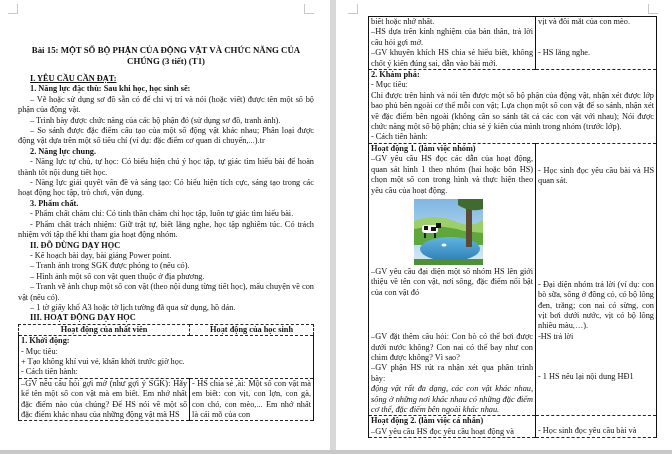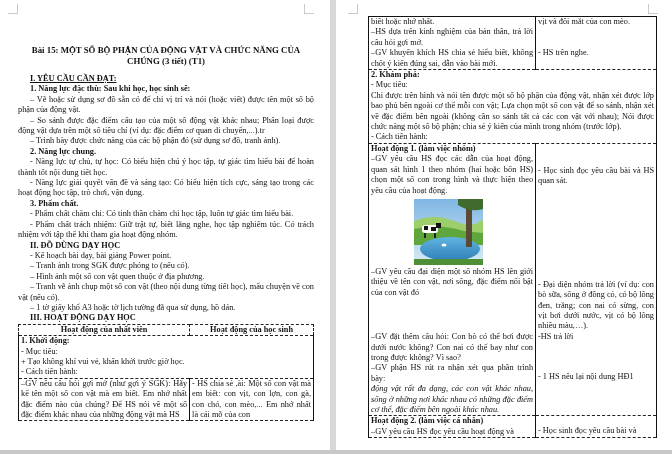--- a/index.html
+++ b/index.html
@@ -40,22 +40,22 @@
 
 <div class="page" id="page-left">
   <span class="crop tl" style="left:8px;top:4px;"></span>
   <span class="crop tr" style="left:304px;top:4px;"></span>
   <div class="content">
     <div class="title">Bài 15: MỘT SỐ BỘ PHẬN CỦA ĐỘNG VẬT  VÀ CHỨC NĂNG CỦA CHÚNG (3 tiết) (T1)</div>
 
     <div class="h1">I. YÊU CẦU CẦN ĐẠT:</div>
     <div class="h2">1. Năng lực đặc thù: Sau khi học, học sinh sẽ:</div>
     <div class="p dash">–  Vẽ hoặc sử dụng sơ đồ sẵn có để chỉ vị trí và nói (hoặc viết) được tên một số bộ phận của động vật.</div>
+    <div class="p dash">–  Trình bày được chức năng của các bộ phận đó (sử dụng sơ đồ, tranh ảnh).</div>
     <div class="p dash">–  So sánh được đặc điểm cấu tạo của một số động vật khác nhau; Phân loại được động vật dựa trên một số tiêu chí (ví dụ: đặc điểm cơ quan di chuyển,...).tr</div>
-    <div class="p dash">–  Trình bày được chức năng của các bộ phận đó (sử dụng sơ đồ, tranh ảnh).</div>
 
     <div class="h2">2. Năng lực chung.</div>
     <div class="p ind">- Năng lực tự chủ, tự học: Có biểu hiện chú ý học tập, tự giác tìm hiểu bài để hoàn thành tốt nội dung tiết học.</div>
     <div class="p ind">- Năng lực giải quyết vấn đề và sáng tạo: Có biểu hiện tích cực, sáng tạo trong các hoạt động học tập, trò chơi, vận dụng.</div>
 
     <div class="h2">3. Phẩm chất.</div>
     <div class="p ind">- Phẩm chất chăm chỉ: Có tinh thần chăm chỉ học tập, luôn tự giác tìm hiểu bài.</div>
     <div class="p ind">- Phẩm chất trách nhiệm: Giữ trật tự, biết lắng nghe, học tập nghiêm túc. Có trách nhiệm với tập thể khi tham gia hoạt động nhóm.</div>
 
     <div class="h2">II. ĐỒ DÙNG DẠY HỌC</div>
@@ -99,21 +99,21 @@
     <table class="plan">
       <tbody>
           <tr>
         <td class="solid-l mid" style="width:58%; border-top:1.5px solid #111;">
           <div>biết hoặc nhớ nhất.</div>
           <div>–HS dựa trên kinh nghiệm của bản thân, trả lời câu hỏi gợi mở.</div>
           <div>–GV khuyến khích HS chia sẻ hiểu biết, không chốt ý kiến đúng sai, dẫn vào bài mới.</div>
         </td>
         <td class="solid-r" style="border-top:1.5px solid #111;">
           <div>vịt và đôi mắt của con mèo.</div>
-          <div style="margin-top:21px;">- HS trên nghe.</div>
+          <div style="margin-top:21px;">- HS lắng nghe.</div>
         </td>
       </tr>
       <tr>
         <td colspan="2" class="solid-l solid-r">
           <div class="bold">2. Khám phá:</div>
           <div>- Mục tiêu:</div>
           <div>Chỉ được trên hình và nói tên được một số bộ phận của động vật, nhận xét được lớp bao phủ bên ngoài cơ thể mỗi con vật; Lựa chọn một số con vật để so sánh, nhận xét về đặc điểm bên ngoài (không cần so sánh tất cả các con vật với nhau); Nói được chức năng một số bộ phận; chia sẻ ý kiến của mình trong nhóm (trước lớp).</div>
           <div>- Cách tiến hành:</div>
         </td>
       </tr>
@@ -143,21 +143,21 @@
               <rect x="8" y="26" width="16" height="8" rx="3" fill="#fff"></rect>
               <rect x="10" y="27" width="4" height="4" fill="#111"></rect>
               <rect x="17" y="28" width="5" height="4" fill="#111"></rect>
               <rect x="22" y="24" width="5" height="5" fill="#111"></rect>
               <rect x="10" y="34" width="2" height="5" fill="#222"></rect>
               <rect x="20" y="34" width="2" height="5" fill="#222"></rect>
               <ellipse cx="30" cy="46" rx="2.5" ry="1.5" fill="#fff"></ellipse>
             </svg>
           </div>
           <div style="margin-top:2px;">–GV yêu cầu đại diện một số nhóm HS lên giới thiệu về tên con vật, nơi sống, đặc điểm nổi bật của con vật đó</div>
-          <div style="margin-top:34px;">–GV đặt thêm câu hỏi: Con bò có thể bơi được dưới nước không? Con nai có thể bay như con trong được không? Vì sao?</div>
+          <div style="margin-top:34px;">–GV đặt thêm câu hỏi: Con bò có thể bơi được dưới nước không? Con nai có thể bay như con chim được không? Vì sao?</div>
           <div>–GV phận HS rút ra nhận xét qua phần trình bày:</div>
           <div class="p it">động vật rất đa dạng, các con vật khác nhau, sống ở những nơi khác nhau có những đặc điểm cơ thể, đặc điểm bên ngoài khác nhau.</div>
         </td>
         <td class="solid-r">
           <div style="margin-top:22px;">- Học sinh đọc yêu cầu bài và HS quan sát.</div>
           <div style="margin-top:93px;">- Đại diện nhóm trả lời (ví dụ: con bò sữa, sống ở đồng cỏ, có bộ lông đen, trắng; con nai có sừng, con vịt bơi dưới nước, vịt có bộ lông nhiều màu,…).</div>
           <div>-HS trả lời</div>
           <div style="margin-top:30px;">- 1 HS nêu lại nội dung HĐ1</div>
         </td>
       </tr>

